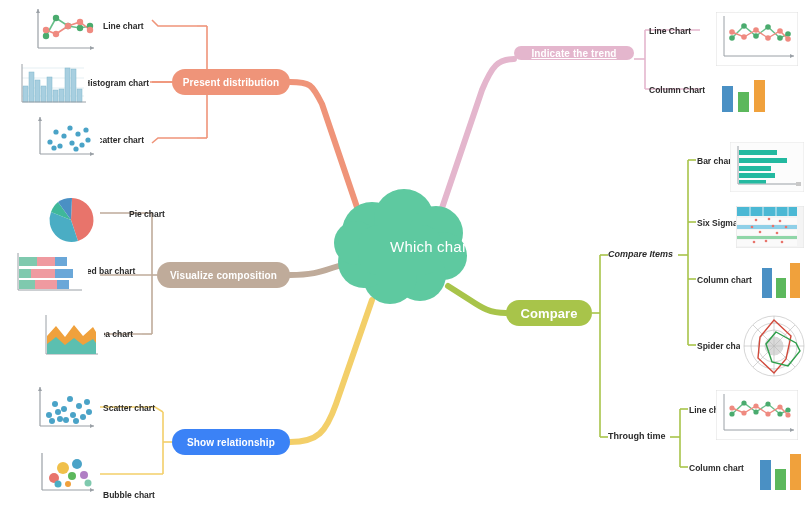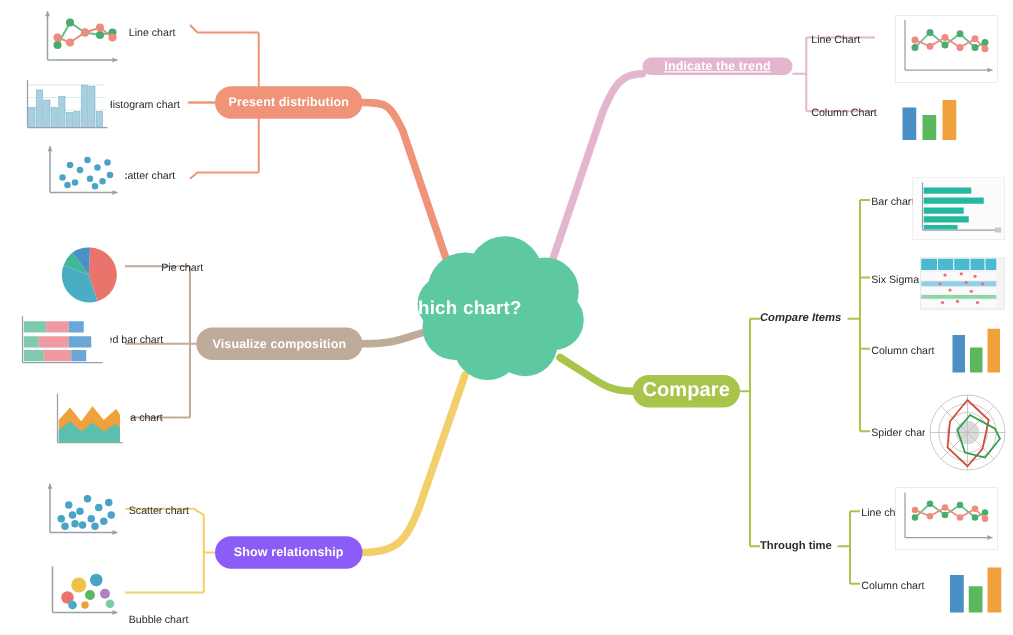--- a/index.html
+++ b/index.html
@@ -9,25 +9,25 @@
   }
   #canvas{position:absolute;left:0;top:0;width:810px;height:508px;}
   .svg-layer{position:absolute;left:0;top:0;width:810px;height:508px;}
 
   .node{
     position:absolute;border-radius:14px;color:#ffffff;
     font-weight:bold;display:flex;align-items:center;justify-content:center;
     text-align:center;letter-spacing:0.1px;
   }
   .cloud-label{
-    position:absolute;color:#ffffff;font-weight:bold;font-size:15px;
-    width:160px;text-align:left;letter-spacing:0.2px;
+    position:absolute;color:#ffffff;font-weight:normal;font-size:15px;
+    width:160px;text-align:right;letter-spacing:0.2px;
   }
   .leaf-label{
-    position:absolute;font-size:8.5px;font-weight:normal;color:#2b2b2b;
+    position:absolute;font-size:8.5px;font-weight:bold;color:#2b2b2b;
     white-space:nowrap;
   }
   .sub-label{
     position:absolute;font-size:9px;font-weight:bold;color:#2b2b2b;
     white-space:nowrap;
   }
   .thumb{position:absolute;}
 </style>
 </head>
 <body>
@@ -102,29 +102,29 @@
   <div class="cloud-label" style="left:320px;top:238px;">Which chart?</div>
 
   <div class="node" style="left:172px;top:69px;width:118px;height:26px;background:#ef9479;font-size:10px;align-items:center;">
     <span>Present distribution</span>
   </div>
 
   <div class="node" style="left:157px;top:262px;width:133px;height:26px;background:#bfab9a;font-size:10px;">
     <span>Visualize composition</span>
   </div>
 
-  <div class="node" style="left:172px;top:429px;width:118px;height:26px;background:#8b5cf6;font-size:10px;">
+  <div class="node" style="left:172px;top:429px;width:118px;height:26px;background:#3b82f6;font-size:10px;">
     <span>Show relationship</span>
   </div>
 
   <div class="node" style="left:514px;top:46px;width:120px;height:14px;background:#e4b6cd;font-size:10px;text-decoration:underline;">
     <span>Indicate the trend</span>
   </div>
 
-  <div class="node" style="left:506px;top:300px;width:86px;height:26px;background:#a8c44a;font-size:16px;">
+  <div class="node" style="left:506px;top:300px;width:86px;height:26px;background:#a8c44a;font-size:13px;">
     <span>Compare</span>
   </div>
 
   <div class="sub-label" style="left:608px;top:249px;font-style:italic;">Compare Items</div>
   <div class="sub-label" style="left:608px;top:431px;">Through time</div>
 
   <div class="leaf-label" style="left:103px;top:21px;">Line chart</div>
   <div class="leaf-label" style="left:84px;top:78px;">Histogram chart</div>
   <div class="leaf-label" style="left:92px;top:135px;">Scatter chart</div>
 

